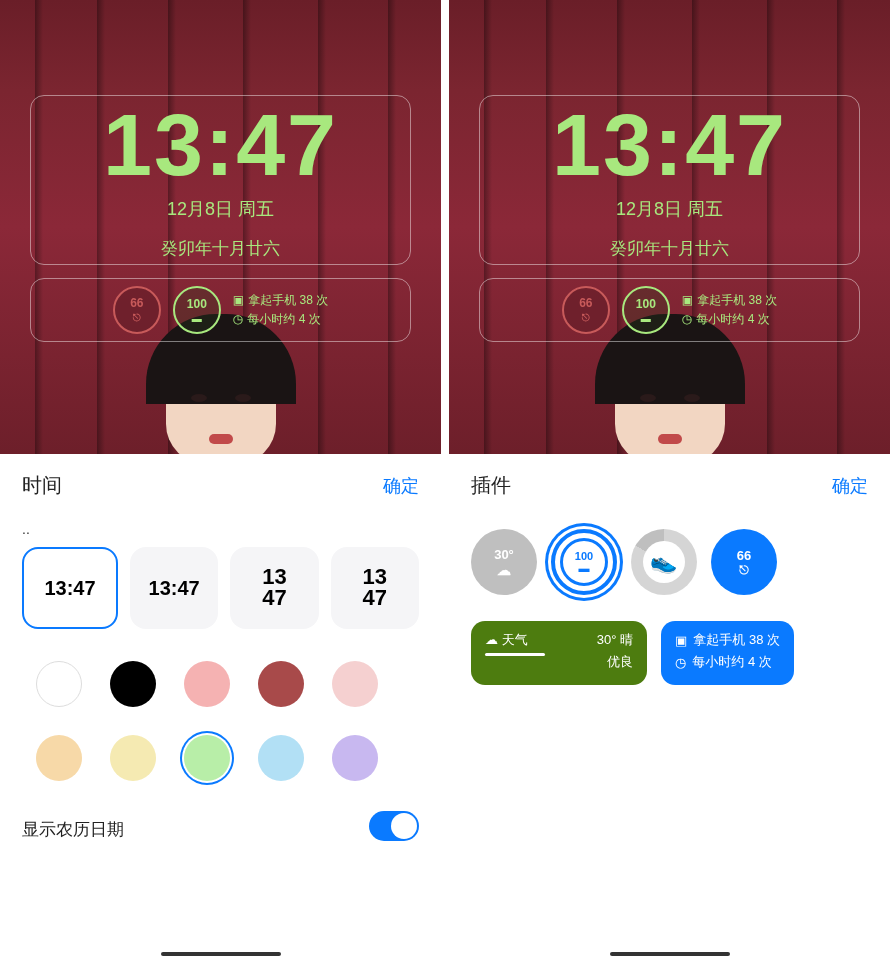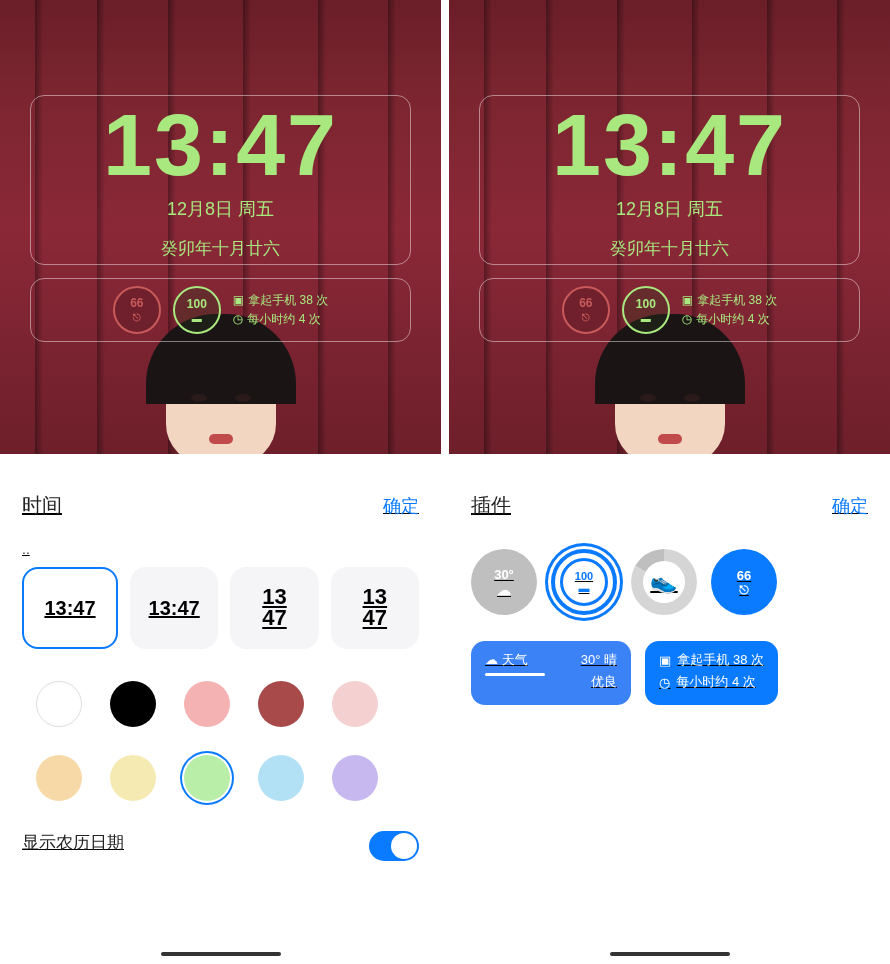--- a/index.html
+++ b/index.html
@@ -133,22 +133,21 @@
 .pickup-info .row { display: flex; align-items: center; gap: 4px; }
 
 .sheet {
   position: absolute;
   top: 454px;
   left: 0;
   right: 0;
   bottom: 0;
   background: #fff;
   border-radius: 20px 20px 0 0;
-  padding: 38px 22px;
-  text-decoration: underline;
+  padding: 18px 22px;
 }
 .sheet-header {
   display: flex;
   justify-content: space-between;
   align-items: center;
   margin-bottom: 30px;
 }
 .sheet-title { font-size: 20px; font-weight: 500; color: #222; }
 .confirm-btn { font-size: 18px; color: #0a7aff; cursor: pointer; }
 .section-label { font-size: 15px; color: #333; margin-bottom: 16px; }
@@ -181,21 +180,21 @@
   border-radius: 50%;
   cursor: pointer;
   border: 2px solid transparent;
 }
 .color-swatch.outline { border: 1.5px solid #ddd; }
 .color-swatch.selected { box-shadow: 0 0 0 2px #fff, 0 0 0 4px #0a7aff; }
 
 .lunar-row {
   display: flex;
   justify-content: space-between;
-  align-items: flex-start;
+  align-items: flex-end;
   margin-top: 28px;
 }
 .lunar-label { font-size: 17px; color: #222; }
 .toggle {
   width: 50px;
   height: 30px;
   background: #0a7aff;
   border-radius: 15px;
   position: relative;
   cursor: pointer;
@@ -256,22 +255,22 @@
 }
 .wcircle.blue-ring .inner {
   width: 48px; height: 48px; border: 3px solid #0a7aff; border-radius: 50%;
   display: flex; flex-direction: column; align-items: center; justify-content: center;
   color: #0a7aff; font-size: 11px;
 }
 .wcircle.solid-blue { background: #0a7aff; color: #fff; }
 
 .widget-cards { display: flex; gap: 14px; }
 .weather-card {
-  width: 160px;
-  background: #3b82f6;
+  width: 176px;
+  background: #4d7c0f;
   border-radius: 14px;
   padding: 10px 14px;
   color: #fff;
   font-size: 13px;
   cursor: pointer;
 }
 .weather-card .wrow { display: flex; justify-content: space-between; margin-bottom: 4px; }
 .weather-card .bar { height: 3px; background: #fff; border-radius: 2px; width: 60px; display: inline-block; }
 .pickup-card {
   background: #0a7aff;

